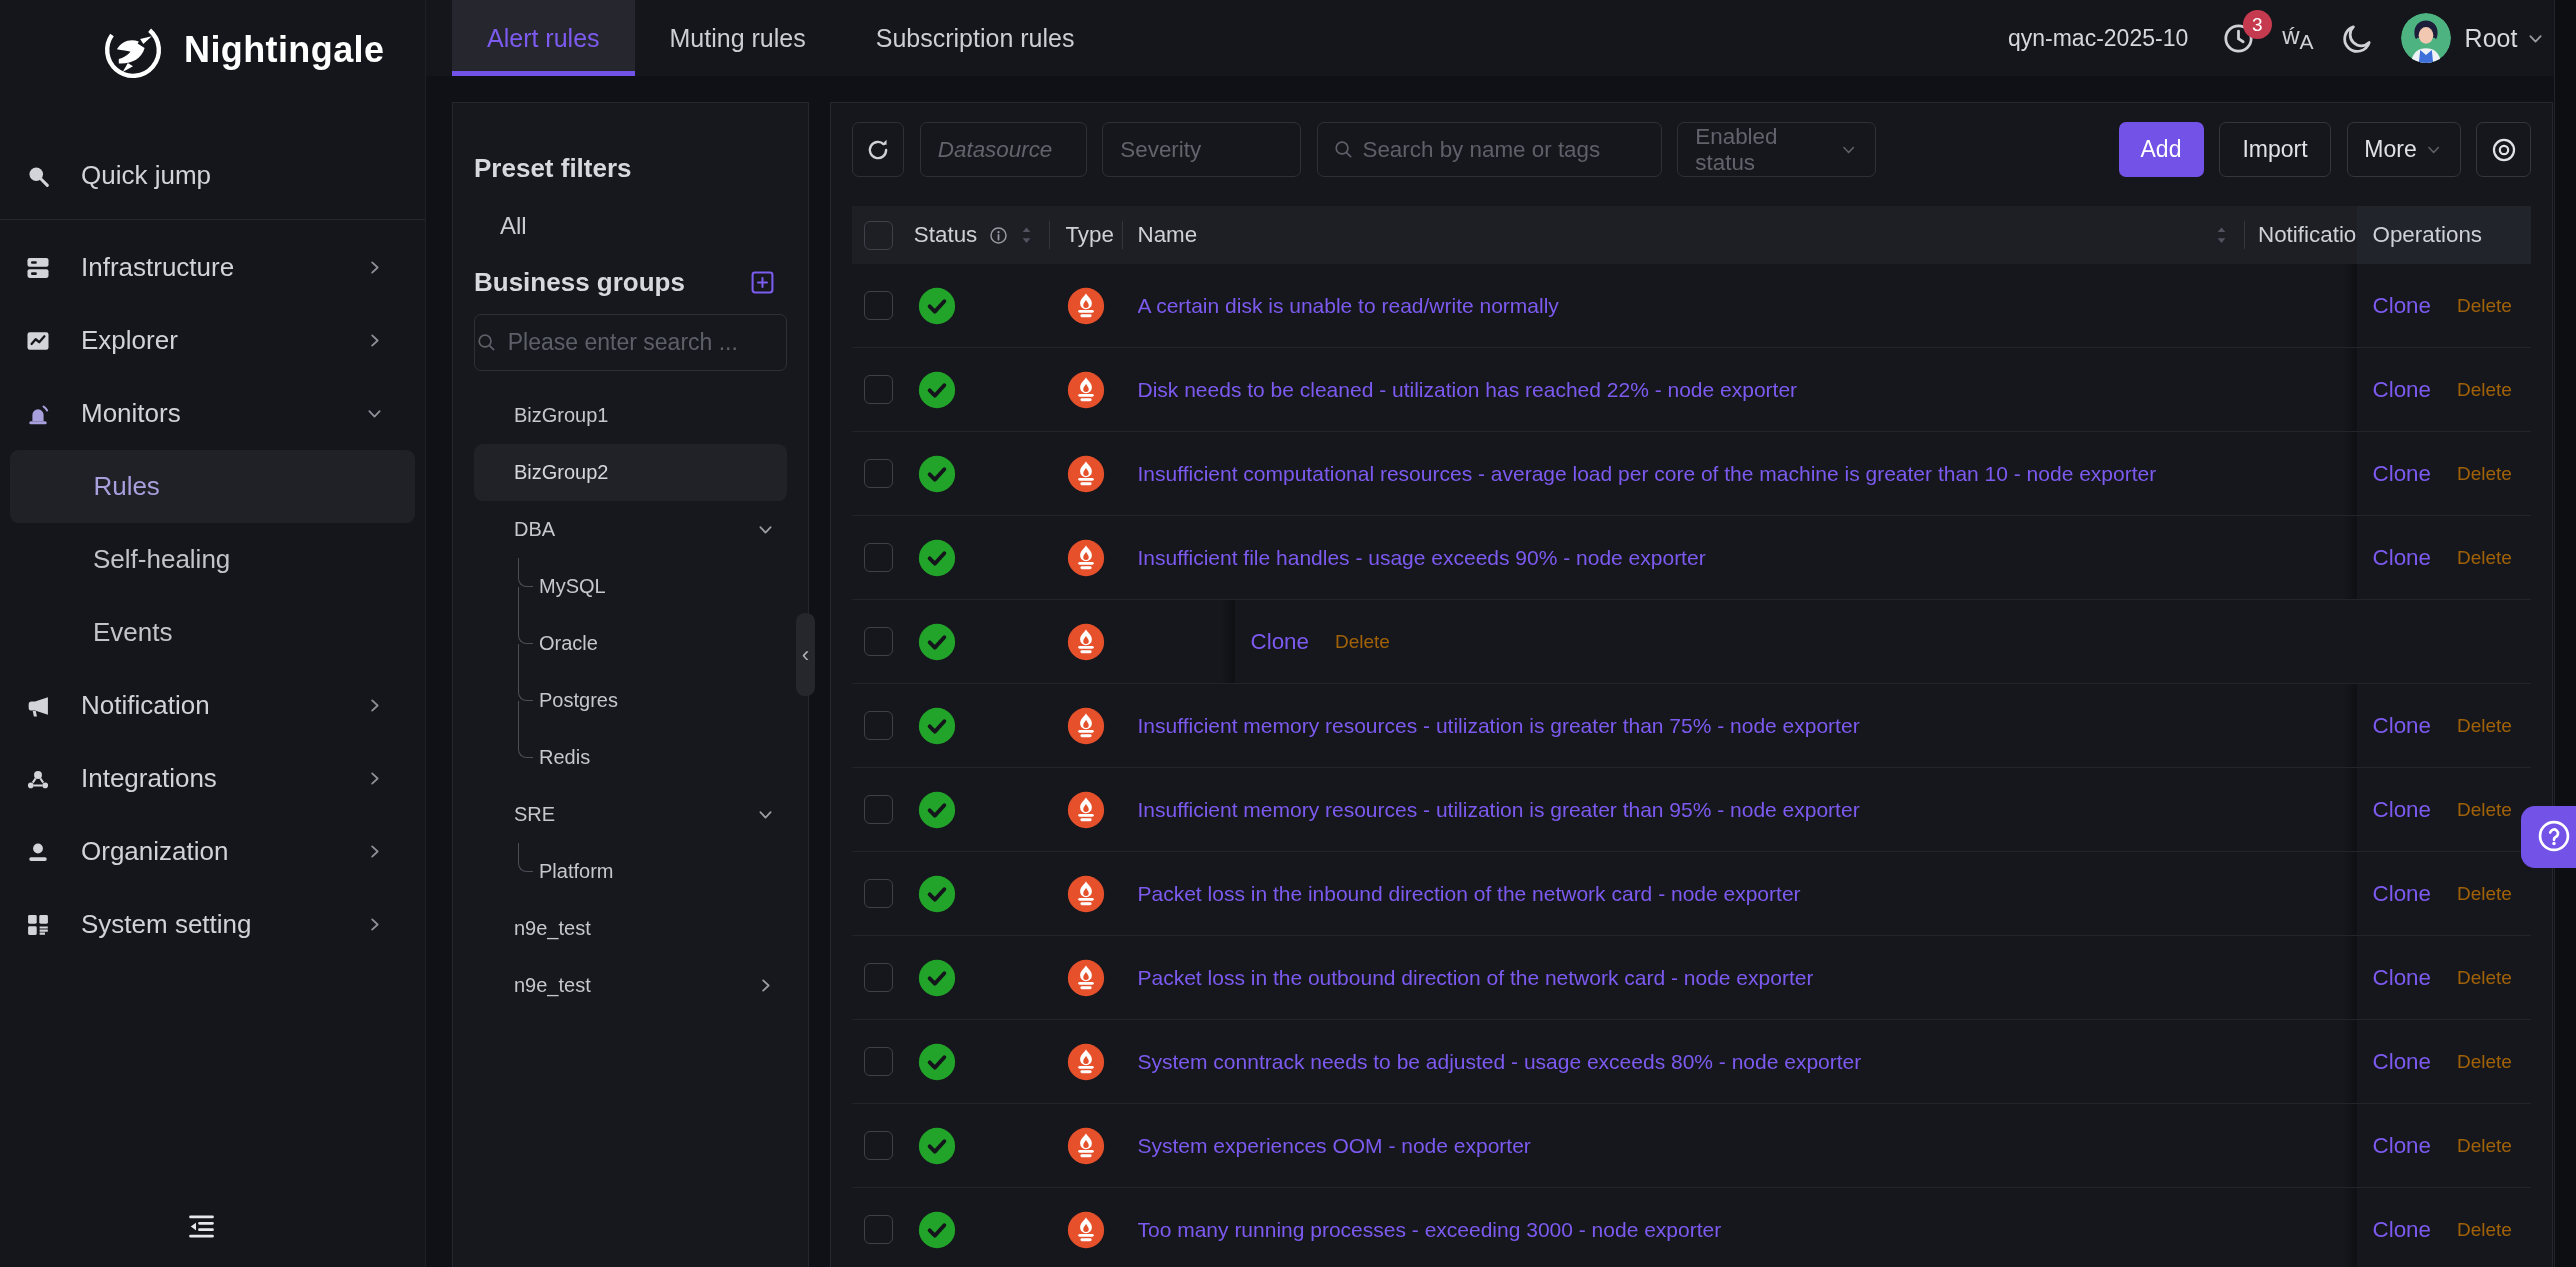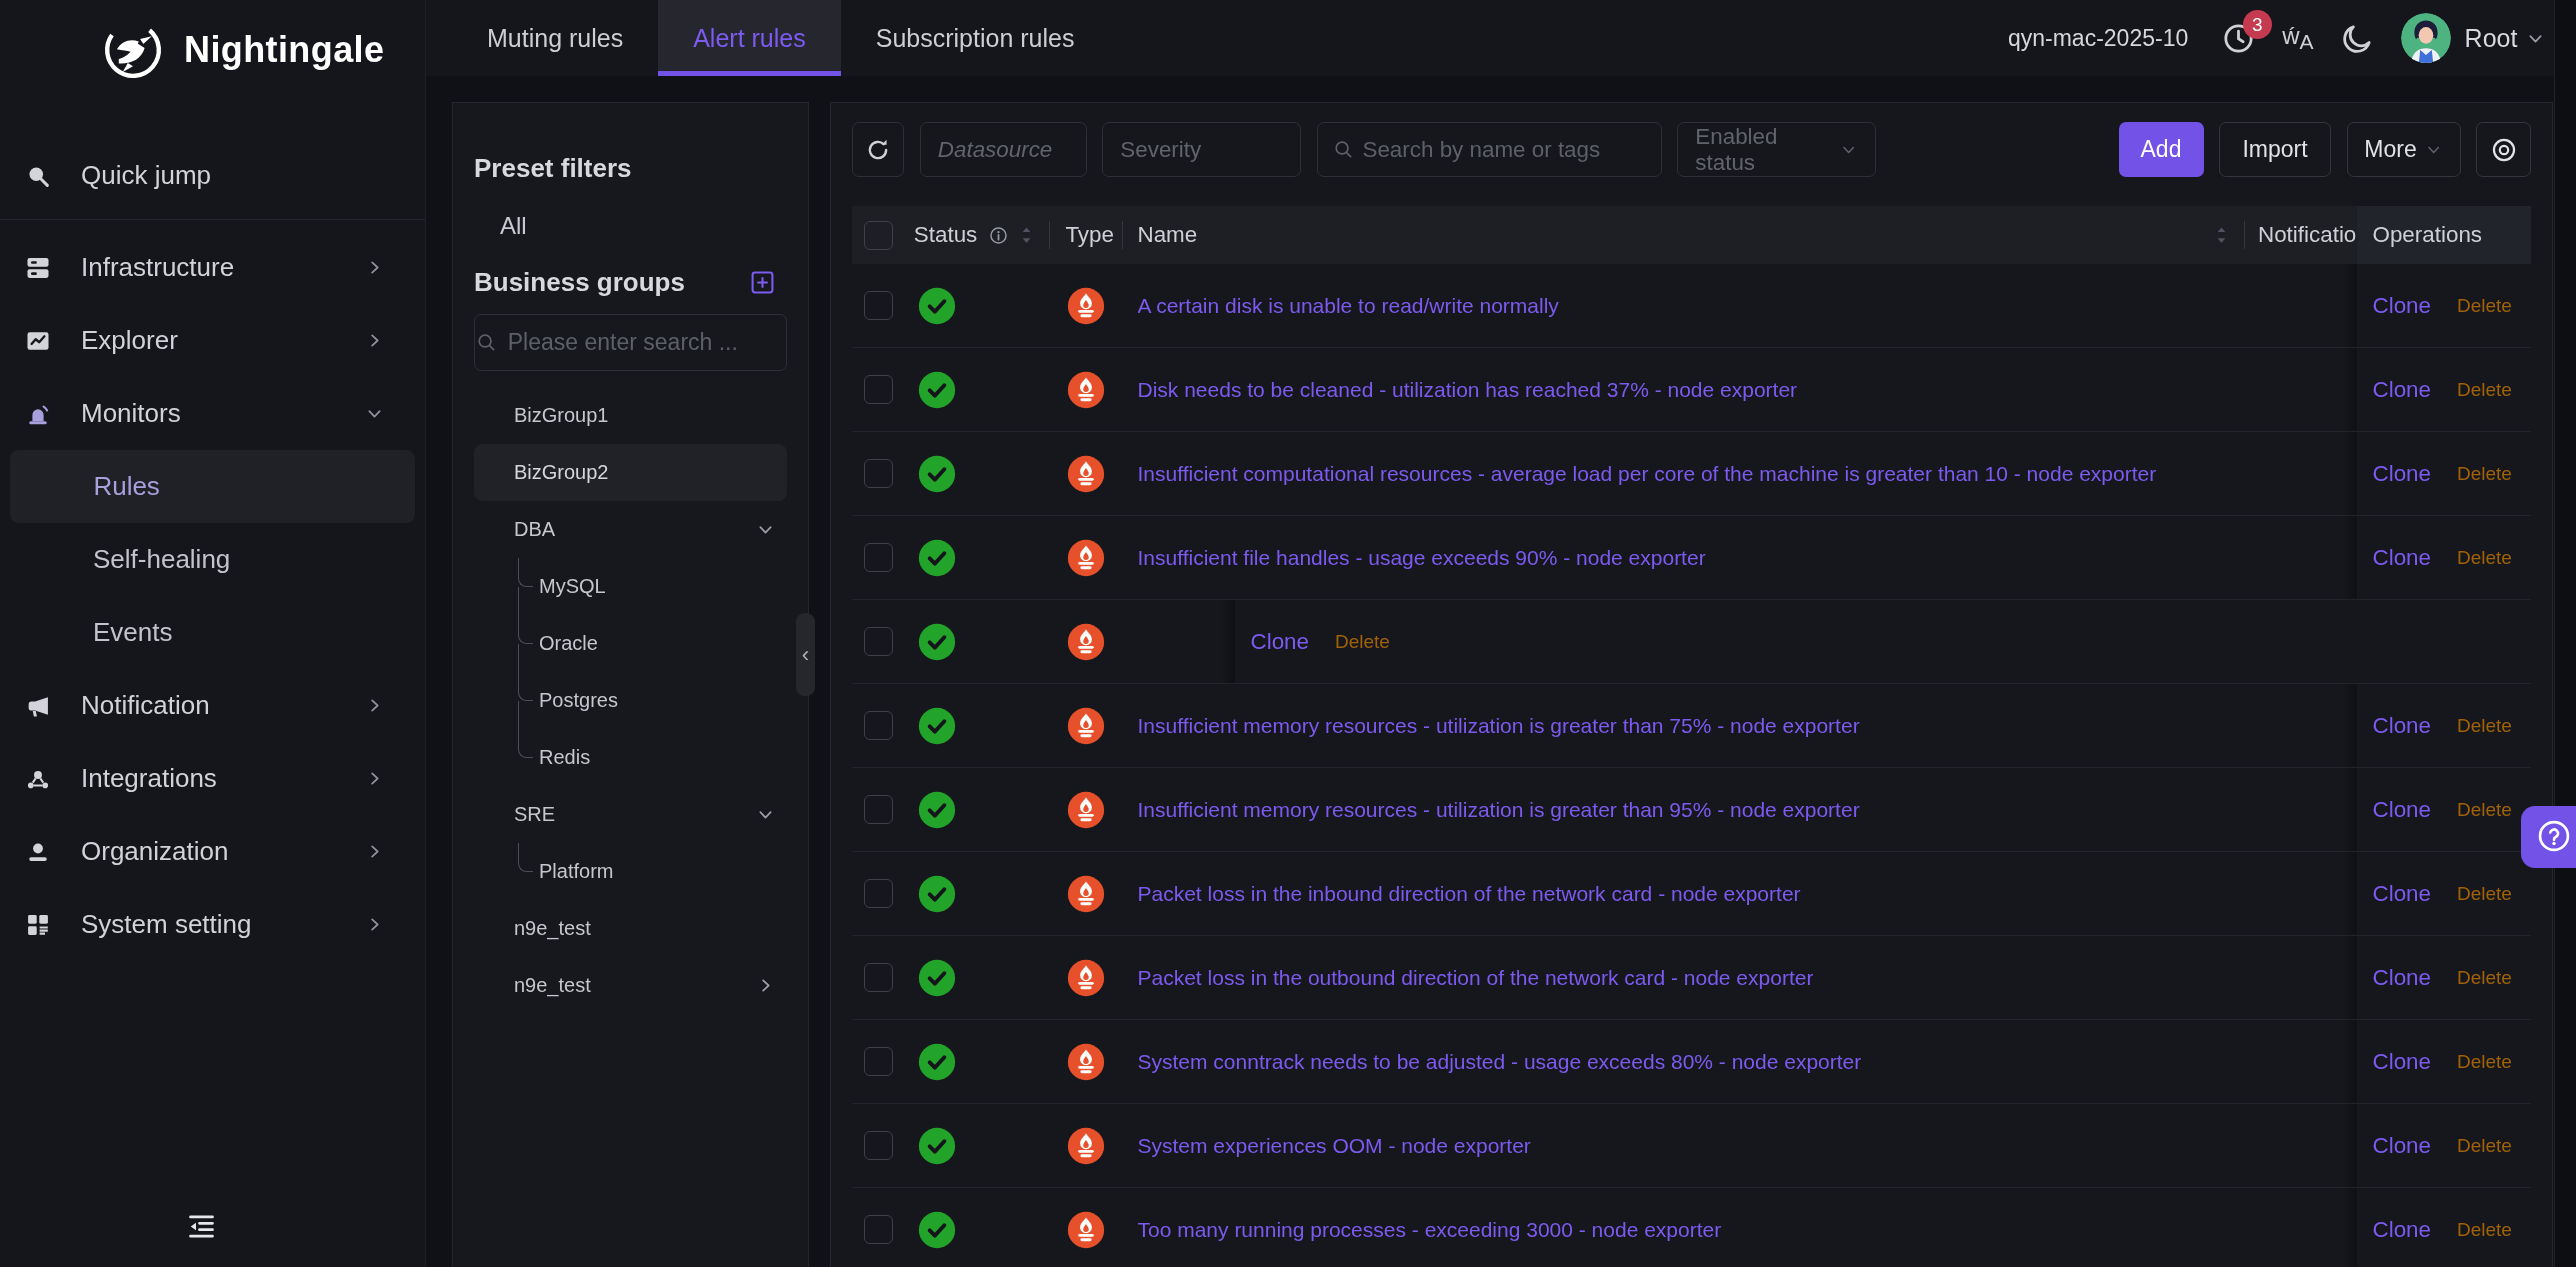--- a/index.html
+++ b/index.html
@@ -273,22 +273,22 @@
         </div>
       </nav>
     <div class="sidebar-fold"><svg viewBox="0 0 24 24">
           <path d="M4 5h16M10.5 9.7H20M10.5 14.3H20M4 19h16" stroke="currentColor" stroke-width="2" stroke-linecap="round"></path>
           <path d="M8 9.2L4.2 12L8 14.8z" fill="currentColor"></path>
         </svg></div>
   </aside>
 
   <header class="topbar">
     <div class="tabs" id="tabs">
+        <div class="tab active">Alert rules</div>
         <div class="tab">Muting rules</div>
-        <div class="tab active">Alert rules</div>
         <div class="tab">Subscription rules</div>
       </div>
     <div class="topbar-right">
       <span class="hostname">qyn-mac-2025-10</span>
       <span class="tb-icon">
         <span><svg viewBox="0 0 24 24">
               <circle cx="12" cy="12" r="8.7" stroke="currentColor" stroke-width="1.9" fill="none"></circle>
               <path d="M12 7v5.2l3.2 2" stroke="currentColor" stroke-width="1.9" fill="none" stroke-linecap="round"></path>
             </svg></span>
         <span class="badge">3</span>
@@ -535,21 +535,21 @@
               <svg viewBox="0 0 44 44">
                 <circle cx="22" cy="22" r="21" fill="#e6512c"></circle>
                 <path d="M22 7.5c3.2 4.5 6.8 7 6.8 11.5a6.8 6.8 0 0 1-13.6 0C15.2 14.5 18.8 12 22 7.5z" fill="#ffffff"></path>
                 <path d="M22 15c1.6 2.6 3.2 3.8 3.2 6a3.2 3.2 0 0 1-6.4 0c0-2.2 1.6-3.4 3.2-6z" fill="#e6512c"></path>
                 <rect x="13" y="26.5" width="18" height="3.4" rx="1.7" fill="#ffffff"></rect>
                 <rect x="15.5" y="31.6" width="13" height="3.4" rx="1.7" fill="#ffffff"></rect>
               </svg>
             </span>
           </div>
           <div class="cell c-name">
-            <a class="name-link">Disk needs to be cleaned - utilization has reached 37% - node exporter</a>
+            <a class="name-link">Disk needs to be cleaned - utilization has reached 22% - node exporter</a>
           </div>
           <div class="cell c-notif"></div>
           <div class="cell c-ops">
             <a class="op-clone">Clone</a>
             <a class="op-delete">Delete</a>
           </div>
         </div>
         <div class="row">
           <div class="cell c-check">
             <span class="checkbox"></span>

